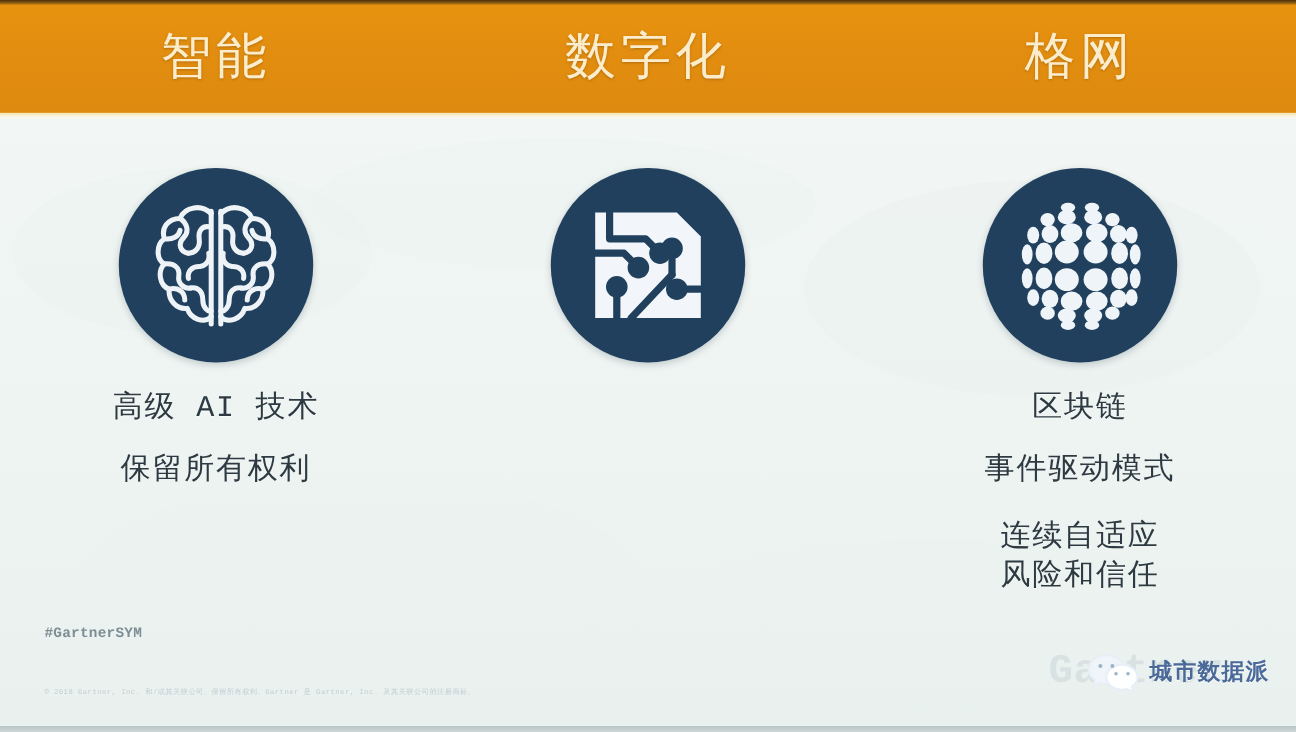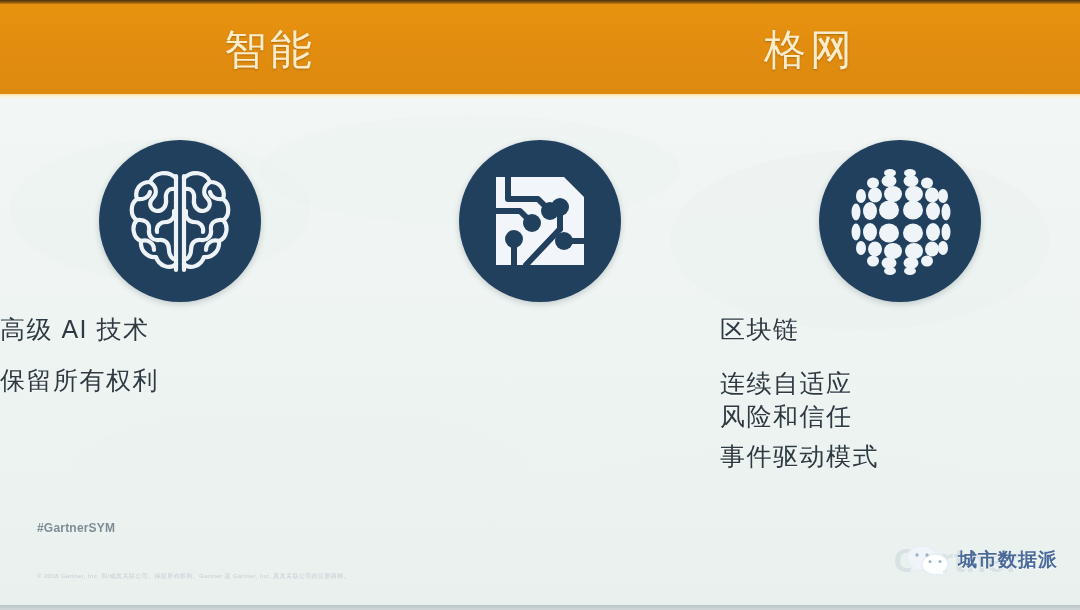--- a/index.html
+++ b/index.html
@@ -12,20 +12,21 @@
     overflow: hidden;
     font-family: "Liberation Sans", "DejaVu Sans", sans-serif;
     background: #f2f6f4;
   }
   #slide {
     position: relative;
     width: 1080px;
     height: 610px;
     background: linear-gradient(180deg, #f4f8f6 0%, #eef4f2 55%, #e9f1ef 100%);
     overflow: hidden;
+    font-family: Liberation Mono, monospace;
   }
   
   .top-edge {
     position: absolute;
     top: 0; left: 0;
     width: 1080px;
     height: 4px;
     background: linear-gradient(180deg, #4b2f0c 0%, #8a5a10 60%, #c97f10 100%);
     z-index: 6;
   }
@@ -100,24 +101,24 @@
     height: 162px;
     border-radius: 50%;
     background: #21405d;
     box-shadow: 0 2px 6px rgba(30, 50, 70, 0.22);
     display: flex;
     align-items: center;
     justify-content: center;
   }
   .icon-circle svg { display: block; }
   .bullets {
-    margin-top: 14px;
+    margin-top: 26px;
     display: flex;
     flex-direction: column;
-    align-items: flex-start;
+    align-items: center;
     width: 100%;
   }
   .bullet {
     font-size: 25px;
     line-height: 1.05;
     color: #2d3a42;
     letter-spacing: 1.5px;
     margin-bottom: 25px;
     white-space: pre-line;
     text-align: center;
@@ -195,20 +196,23 @@
 
 <div id="slide">
 
   <div class="top-edge"></div>
   <div class="header-band"></div>
   <div class="header-underline"></div>
 
   <div class="header-titles">
     <div class="header-col">
       <div class="header-title">智能</div>
+    </div>
+    <div class="header-col">
+      <div class="header-title">数字化</div>
     </div>
     <div class="header-col">
       <div class="header-title">格网</div>
     </div>
   </div>
 
   <svg class="bg-watermark" viewBox="0 0 1080 510" preserveAspectRatio="none">
     <ellipse cx="160" cy="110" rx="150" ry="70" fill="#e4edea" opacity="0.5"></ellipse>
     <ellipse cx="470" cy="70" rx="210" ry="55" fill="#e6efec" opacity="0.45"></ellipse>
     <ellipse cx="860" cy="140" rx="190" ry="90" fill="#e3ecea" opacity="0.4"></ellipse>
@@ -333,23 +337,23 @@
             <ellipse cx="70" cy="101" rx="7.5" ry="6"></ellipse>
             <ellipse cx="86" cy="99" rx="6" ry="5.5"></ellipse>
 
             <ellipse cx="49" cy="109" rx="6" ry="4"></ellipse>
             <ellipse cx="69" cy="109" rx="6" ry="4"></ellipse>
           </g>
         </svg>
       </div>
       <div class="bullets">
         <div class="bullet">区块链</div>
+        <div class="bullet">事件驱动模式</div>
         <div class="bullet tight">连续自适应
 风险和信任</div>
-        <div class="bullet">事件驱动模式</div>
       </div>
     </div>
 
   </div>
 
   <div class="footer-hash">#GartnerSYM</div>
   <div class="footer-legal">© 2018 Gartner, Inc. 和/或其关联公司。保留所有权利。Gartner 是 Gartner, Inc. 及其关联公司的注册商标。</div>
   <div class="gartner-brand">Gartner</div>
 
   <div class="wechat-watermark">

